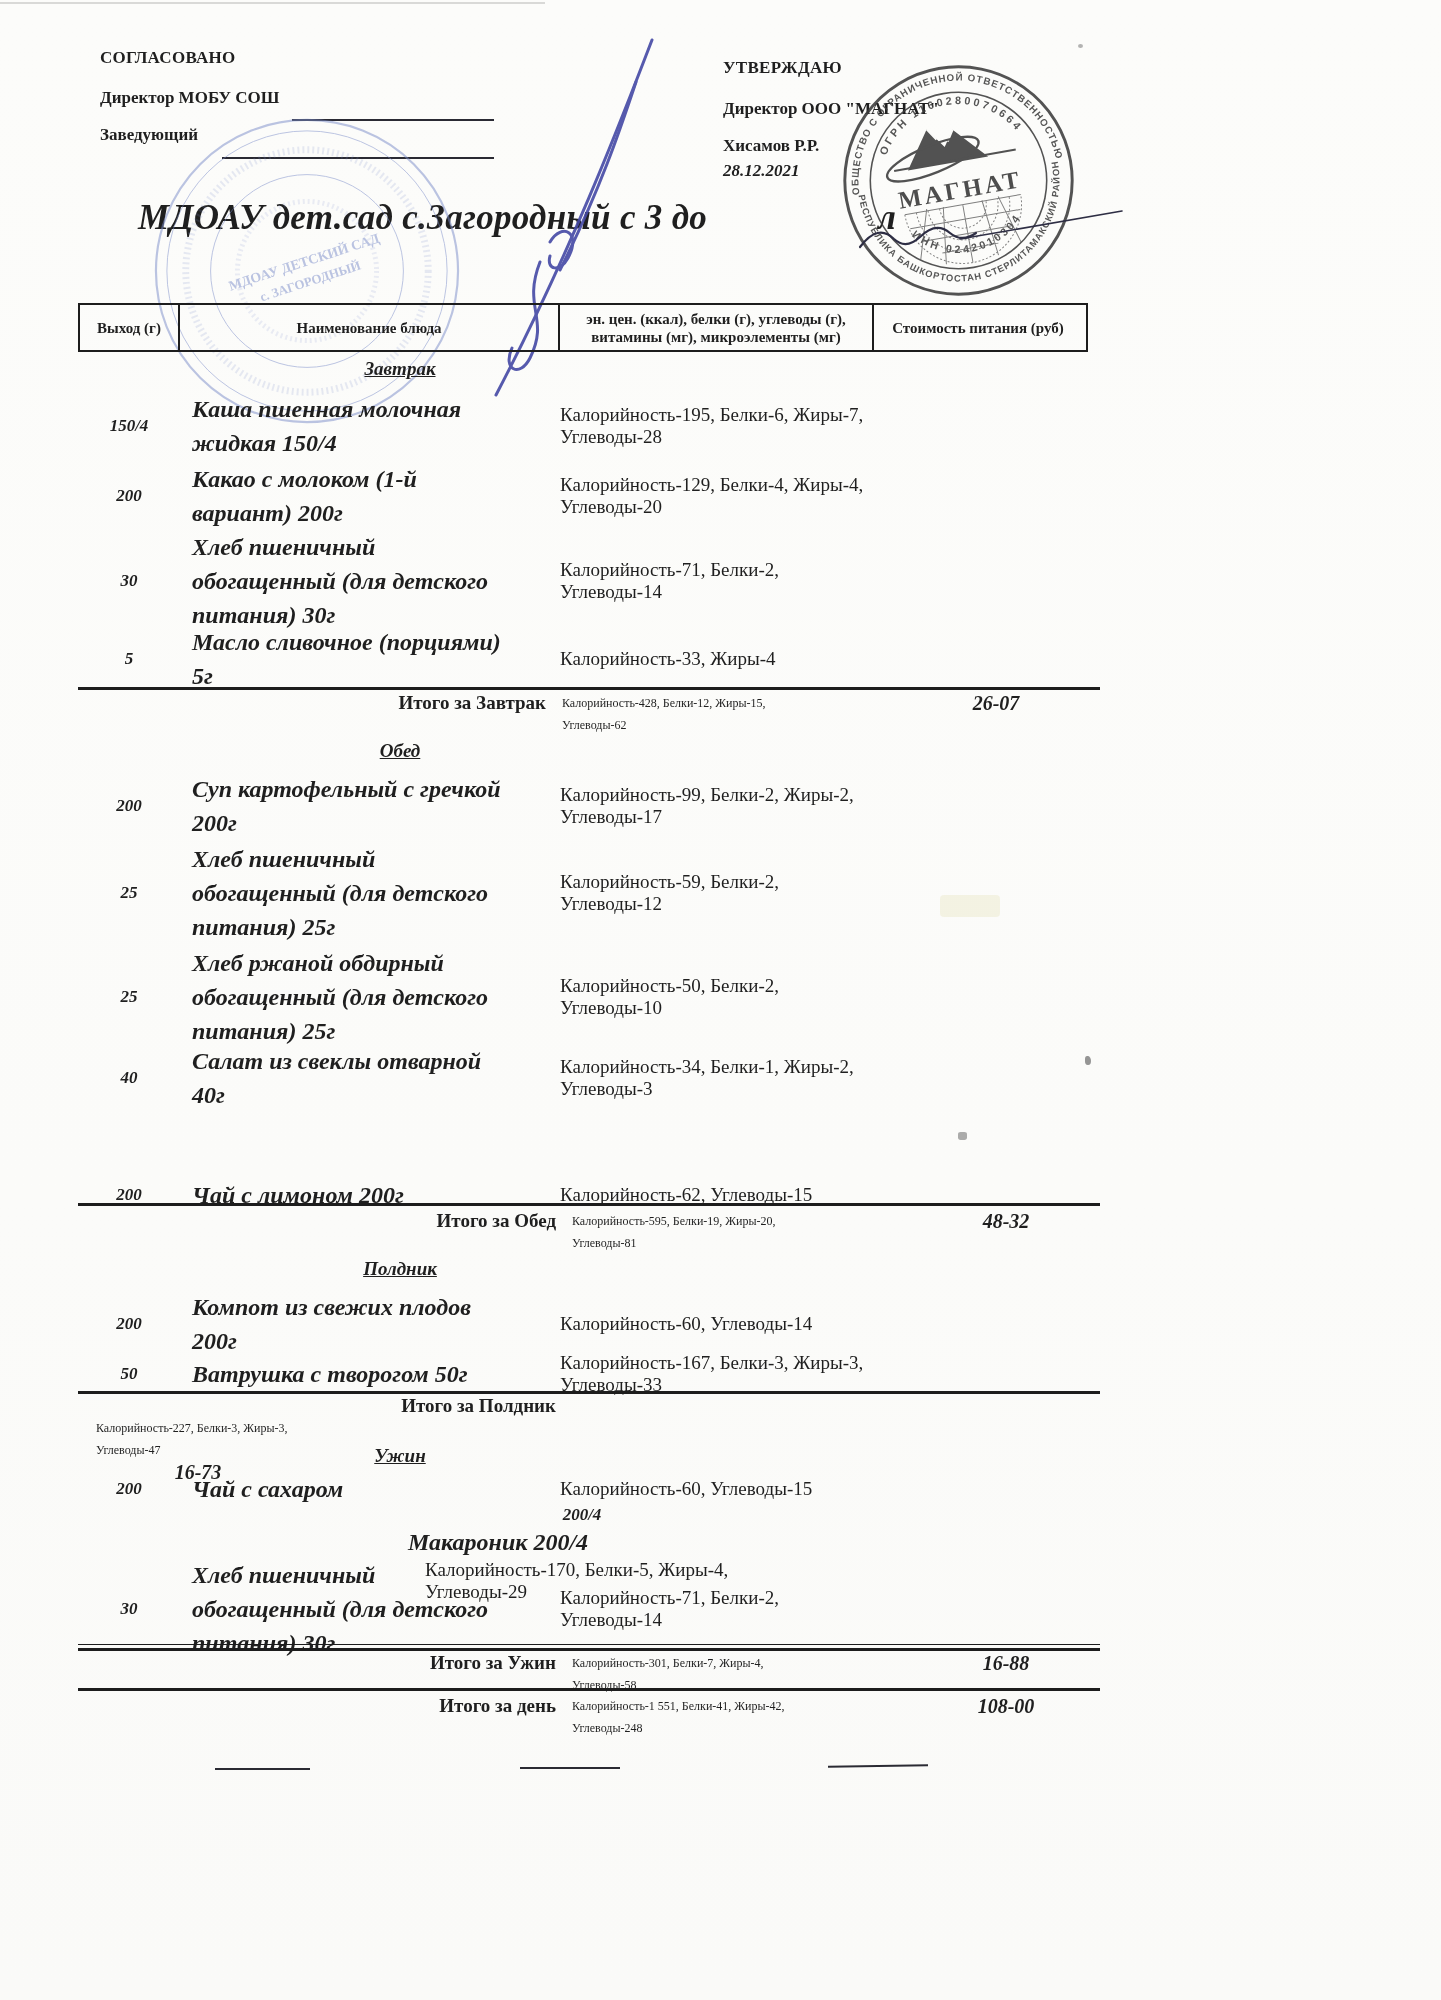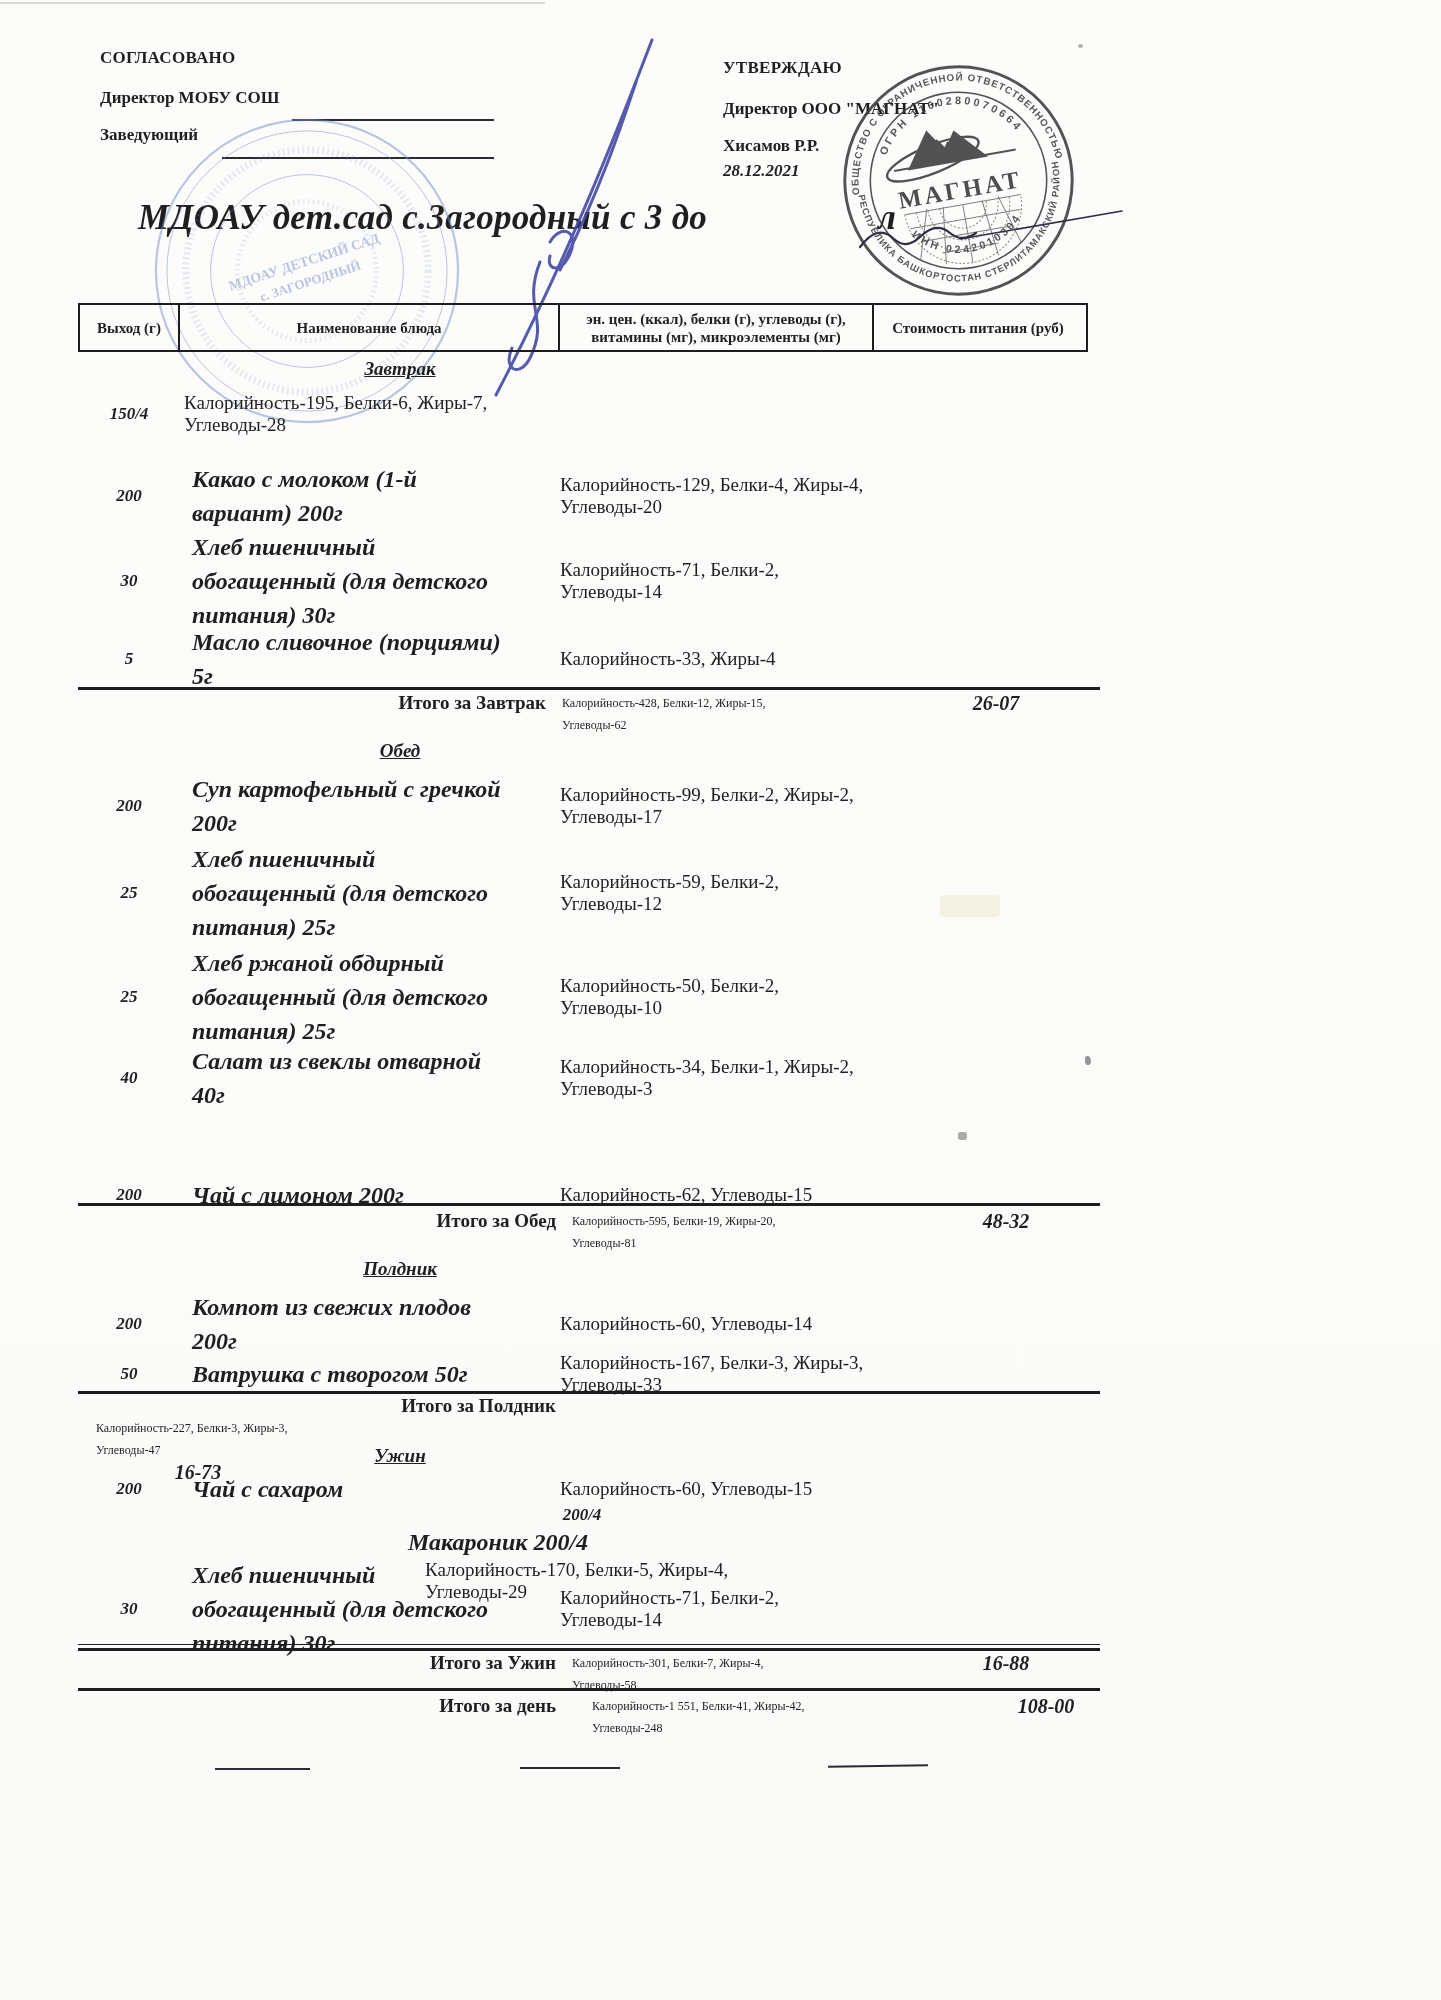--- a/index.html
+++ b/index.html
@@ -137,20 +137,22 @@
     <div class="cell" style="width:98px;">Выход (г)</div>
     <div class="cell" style="width:380px;">Наименование блюда</div>
     <div class="cell" style="width:314px;">эн. цен. (ккал), белки (г), углеводы (г), витамины (мг), микроэлементы (мг)</div>
     <div class="cell" style="width:210px;">Стоимость питания (руб)</div>
   </div>
 
   <div class="abs section-label" style="left:280px;top:358px;width:240px;">Завтрак</div>
 
   <div class="abs row" style="left:80px;top:392px;width:1004px;">
     <div class="out">150/4</div>
+    <div class="dish">Каша пшенная молочная
+жидкая 150/4</div>
     <div class="nutr">Калорийность-195, Белки-6, Жиры-7,
 Углеводы-28</div>
   </div>
   <div class="abs row" style="left:80px;top:462px;width:1004px;">
     <div class="out">200</div>
     <div class="dish">Какао с молоком (1-й
 вариант) 200г</div>
     <div class="nutr">Калорийность-129, Белки-4, Жиры-4,
 Углеводы-20</div>
   </div>
@@ -267,21 +269,21 @@
   <div class="hline" style="top:1644px;height:1px;"></div>
   <div class="hline" style="top:1648px;height:3px;"></div>
   <div class="abs total-row" style="left:80px;top:1652px;width:1004px;">
     <div class="total-label">Итого за Ужин</div>
     <div class="total-nutr">Калорийность-301, Белки-7, Жиры-4,
 Углеводы-58</div>
     <div class="total-cost">16-88</div>
   </div>
 
   <div class="hline" style="top:1688px;height:3px;"></div>
-  <div class="abs total-row" style="left:80px;top:1695px;width:1004px;gap:20px;">
+  <div class="abs total-row" style="left:80px;top:1695px;width:1004px;">
     <div class="total-label">Итого за день</div>
     <div class="total-nutr">Калорийность-1 551, Белки-41, Жиры-42,
 Углеводы-248</div>
     <div class="total-cost">108-00</div>
   </div>
 
   <div class="sig-line" style="left:215px;top:1768px;width:95px;height:2px;"></div>
   <div class="sig-line" style="left:520px;top:1767px;width:100px;height:2px;"></div>
   <div class="sig-line" style="left:828px;top:1765px;width:100px;height:2px;transform:rotate(-1deg);"></div>
 

